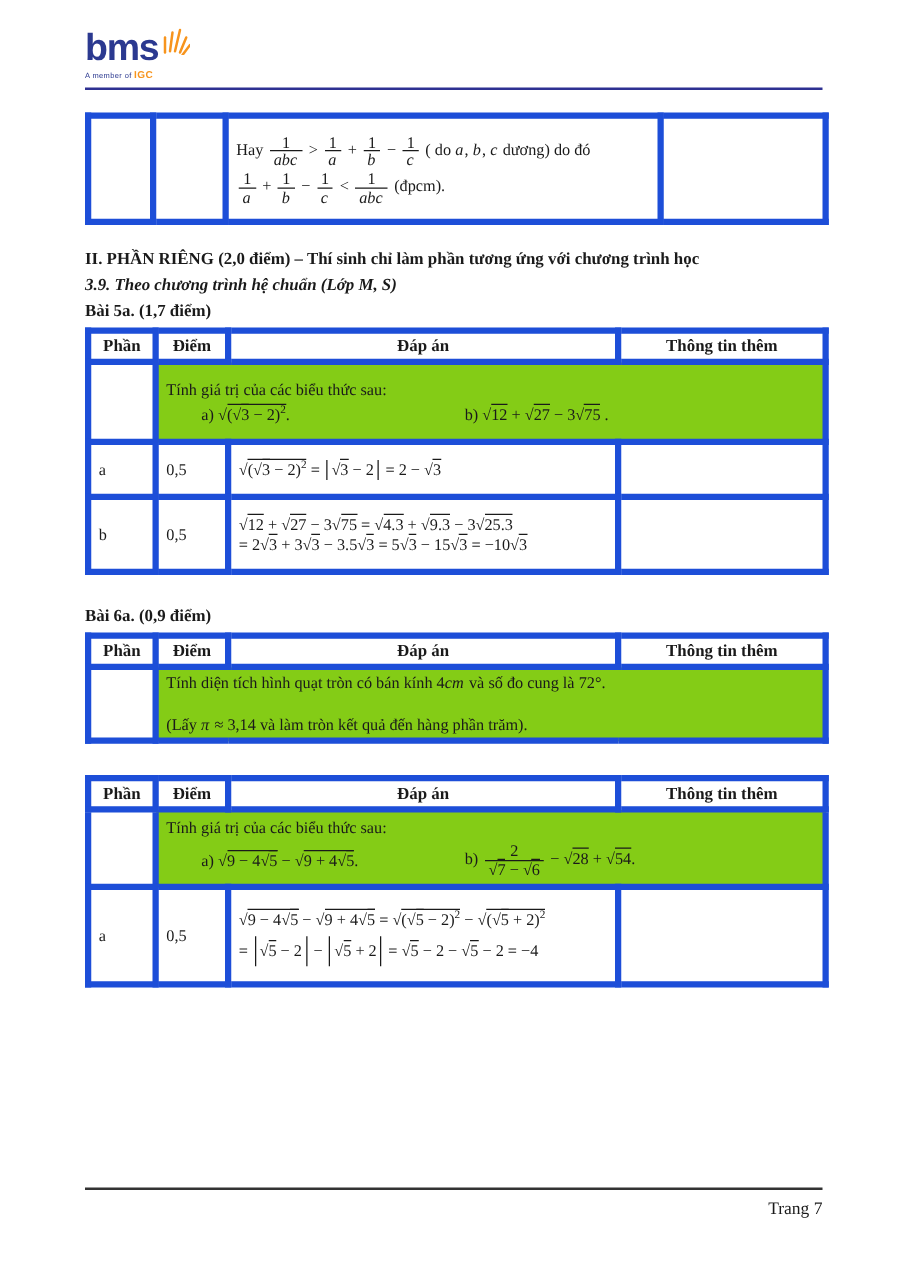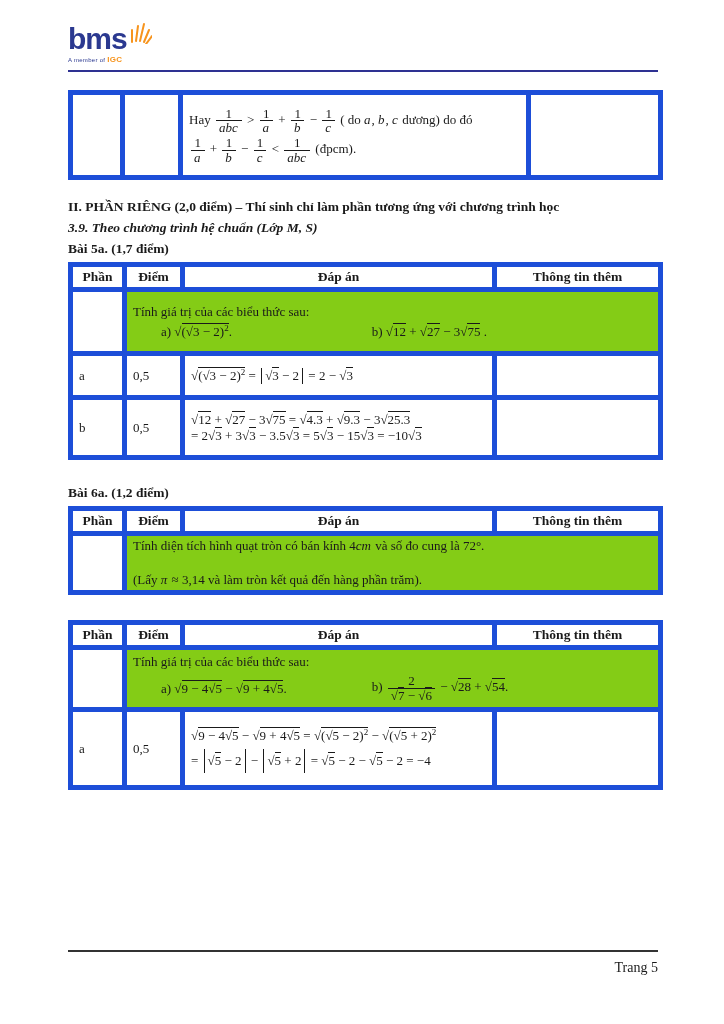--- a/index.html
+++ b/index.html
@@ -152,21 +152,21 @@
       <tr style="height:60px">
         <td class="center">b</td>
         <td class="center">0,5</td>
         <td class="answer math"><span class="sq">√<span class="ov">12</span></span> + <span class="sq">√<span class="ov">27</span></span> − 3<span class="sq">√<span class="ov">75</span></span> = <span class="sq">√<span class="ov">4.3</span></span> + <span class="sq">√<span class="ov">9.3</span></span> − 3<span class="sq">√<span class="ov">25.3</span></span><br>= 2<span class="sq">√<span class="ov">3</span></span> + 3<span class="sq">√<span class="ov">3</span></span> − 3.5<span class="sq">√<span class="ov">3</span></span> = 5<span class="sq">√<span class="ov">3</span></span> − 15<span class="sq">√<span class="ov">3</span></span> = −10<span class="sq">√<span class="ov">3</span></span></td>
         <td></td>
       </tr>
     </tbody>
       </table>
 
     <div class="sp22"></div>
-    <p class="h h-bold">Bài 6a. (1,2 điểm)</p>
+    <p class="h h-bold">Bài 6a. (0,9 điểm)</p>
     <div class="sp3"></div>
 
     <table class="tbl">
       <colgroup>
           <col style="width:54px">
           <col style="width:58px">
           <col style="width:312px">
           <col style="width:166px">
         </colgroup>
       <tbody>
@@ -219,15 +219,15 @@
         <td class="answer math" style="line-height:1.9"><span class="sq">√<span class="ov">9 − 4√<span class="ov">5</span></span></span> − <span class="sq">√<span class="ov">9 + 4√<span class="ov">5</span></span></span> = <span class="sq">√<span class="ov">(√<span class="ov">5</span> − 2)<sup>2</sup></span></span> − <span class="sq">√<span class="ov">(√<span class="ov">5</span> + 2)<sup>2</sup></span></span><br>= <span class="abs">√<span class="ov">5</span> − 2</span> − <span class="abs">√<span class="ov">5</span> + 2</span> = <span class="sq">√<span class="ov">5</span></span> − 2 − <span class="sq">√<span class="ov">5</span></span> − 2 = −4</td>
         <td></td>
       </tr>
     </tbody>
       </table>
 
   </div>
 
   <div class="footer">
     <hr class="footer-rule">
-    <div class="footer-page">Trang 5</div>
+    <div class="footer-page">Trang 7</div>
   </div>
 </div>
 
 </body></html>

